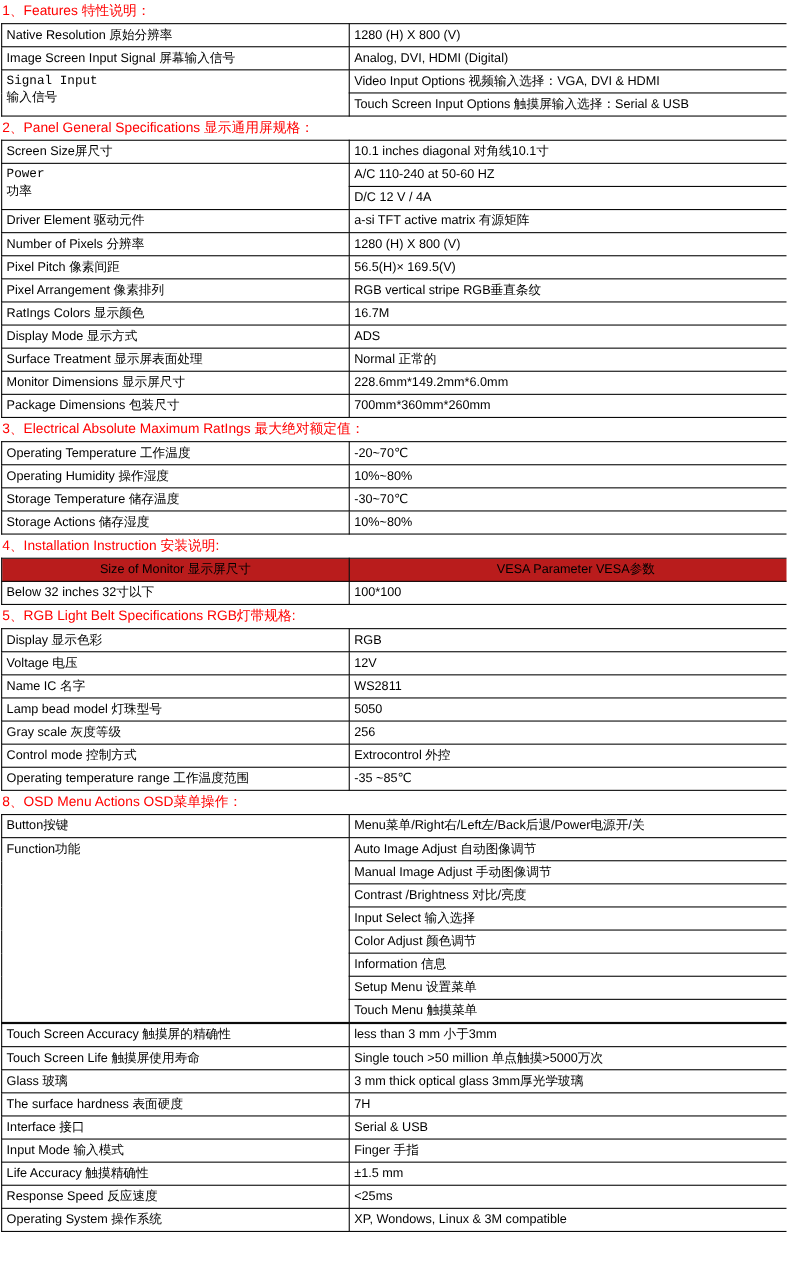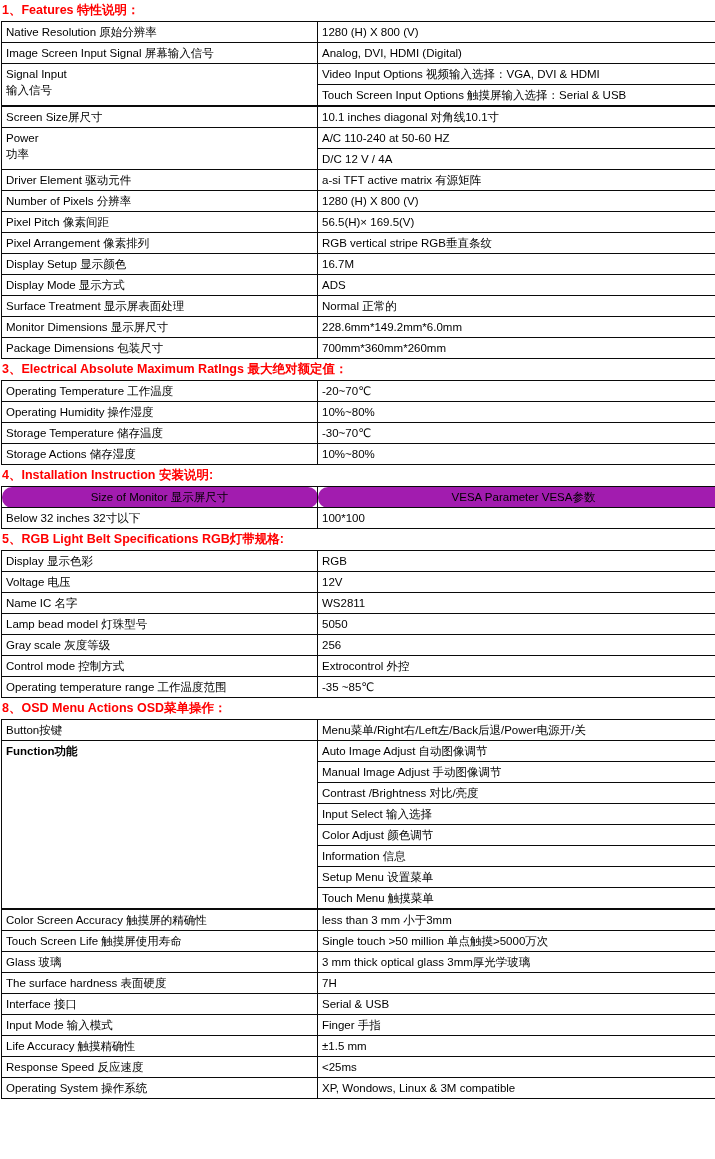--- a/index.html
+++ b/index.html
@@ -16,21 +16,21 @@
   .page {
     width: 715px;
     box-sizing: border-box;
     padding: 0 1px;
     overflow: hidden;
   }
   .section-heading {
     color: #ff0000;
     font-size: 12.5px;
     line-height: 18px;
-    font-weight: bold;
+    font-weight: normal;
     white-space: nowrap;
     padding: 1px 0 2px 1px;
     letter-spacing: 0;
   }
   table.spec {
     width: 712px;
     border-collapse: collapse;
     table-layout: fixed;
     margin: 0 0 0 0;
     font-size: 11.5px;
@@ -39,31 +39,30 @@
     border: 1px solid #0a0a0a;
     padding: 2px 4px 2px 4px;
     vertical-align: top;
     line-height: 16px;
     font-size: 11.5px;
     word-break: break-word;
     height: 16px;
   }
   td.col-label { width: 307px; }
   td.col-value { width: 403px; }
-  td.vmid { vertical-align: middle; font-weight: bold; }
+  td.vmid { vertical-align: middle; }
   td.hdr {
-    background: #a21caf;
+    background: #b91c1c;
     text-align: center;
     vertical-align: middle;
     height: 32px;
     padding-top: 4px;
     padding-bottom: 4px;
-    border-radius: 10px;
-  }
-  .cellline { display: block; }
+  }
+  .cellline { display: block; font-family: Liberation Mono, monospace; }
 </style>
 </head>
 <body>
 
 <div class="page">
 
   <div class="section-heading">1、Features 特性说明：</div>
   <table class="spec">
     <tbody>
       <tr>
@@ -80,20 +79,21 @@
           <span class="cellline">输入信号</span>
         </td>
         <td class="col-value">Video Input Options 视频输入选择：VGA, DVI &amp; HDMI</td>
       </tr>
       <tr>
         <td class="col-value">Touch Screen Input Options 触摸屏输入选择：Serial &amp; USB</td>
       </tr>
     </tbody>
   </table>
 
+  <div class="section-heading">2、Panel General Specifications 显示通用屏规格：</div>
   <table class="spec">
     <tbody>
       <tr>
         <td class="col-label">Screen Size屏尺寸</td>
         <td class="col-value">10.1 inches diagonal  对角线10.1寸</td>
       </tr>
       <tr>
         <td class="col-label" rowspan="2">
           <span class="cellline">Power</span>
           <span class="cellline">功率</span>
@@ -113,21 +113,21 @@
       </tr>
       <tr>
         <td class="col-label">Pixel Pitch  像素间距</td>
         <td class="col-value">56.5(H)× 169.5(V)</td>
       </tr>
       <tr>
         <td class="col-label">Pixel Arrangement 像素排列</td>
         <td class="col-value">RGB vertical stripe  RGB垂直条纹</td>
       </tr>
       <tr>
-        <td class="col-label">Display Setup  显示颜色</td>
+        <td class="col-label">RatIngs Colors  显示颜色</td>
         <td class="col-value">16.7M</td>
       </tr>
       <tr>
         <td class="col-label">Display Mode 显示方式</td>
         <td class="col-value">ADS</td>
       </tr>
       <tr>
         <td class="col-label">Surface Treatment  显示屏表面处理</td>
         <td class="col-value">Normal 正常的</td>
       </tr>
@@ -243,21 +243,21 @@
       </tr>
       <tr>
         <td class="col-value">Touch Menu 触摸菜单</td>
       </tr>
     </tbody>
   </table>
 
   <table class="spec">
     <tbody>
       <tr>
-        <td class="col-label">Color Screen Accuracy 触摸屏的精确性</td>
+        <td class="col-label">Touch Screen Accuracy 触摸屏的精确性</td>
         <td class="col-value">less than 3 mm 小于3mm</td>
       </tr>
       <tr>
         <td class="col-label">Touch Screen Life 触摸屏使用寿命</td>
         <td class="col-value">Single touch &gt;50 million 单点触摸&gt;5000万次</td>
       </tr>
       <tr>
         <td class="col-label">Glass 玻璃</td>
         <td class="col-value">3 mm thick optical glass  3mm厚光学玻璃</td>
       </tr>

